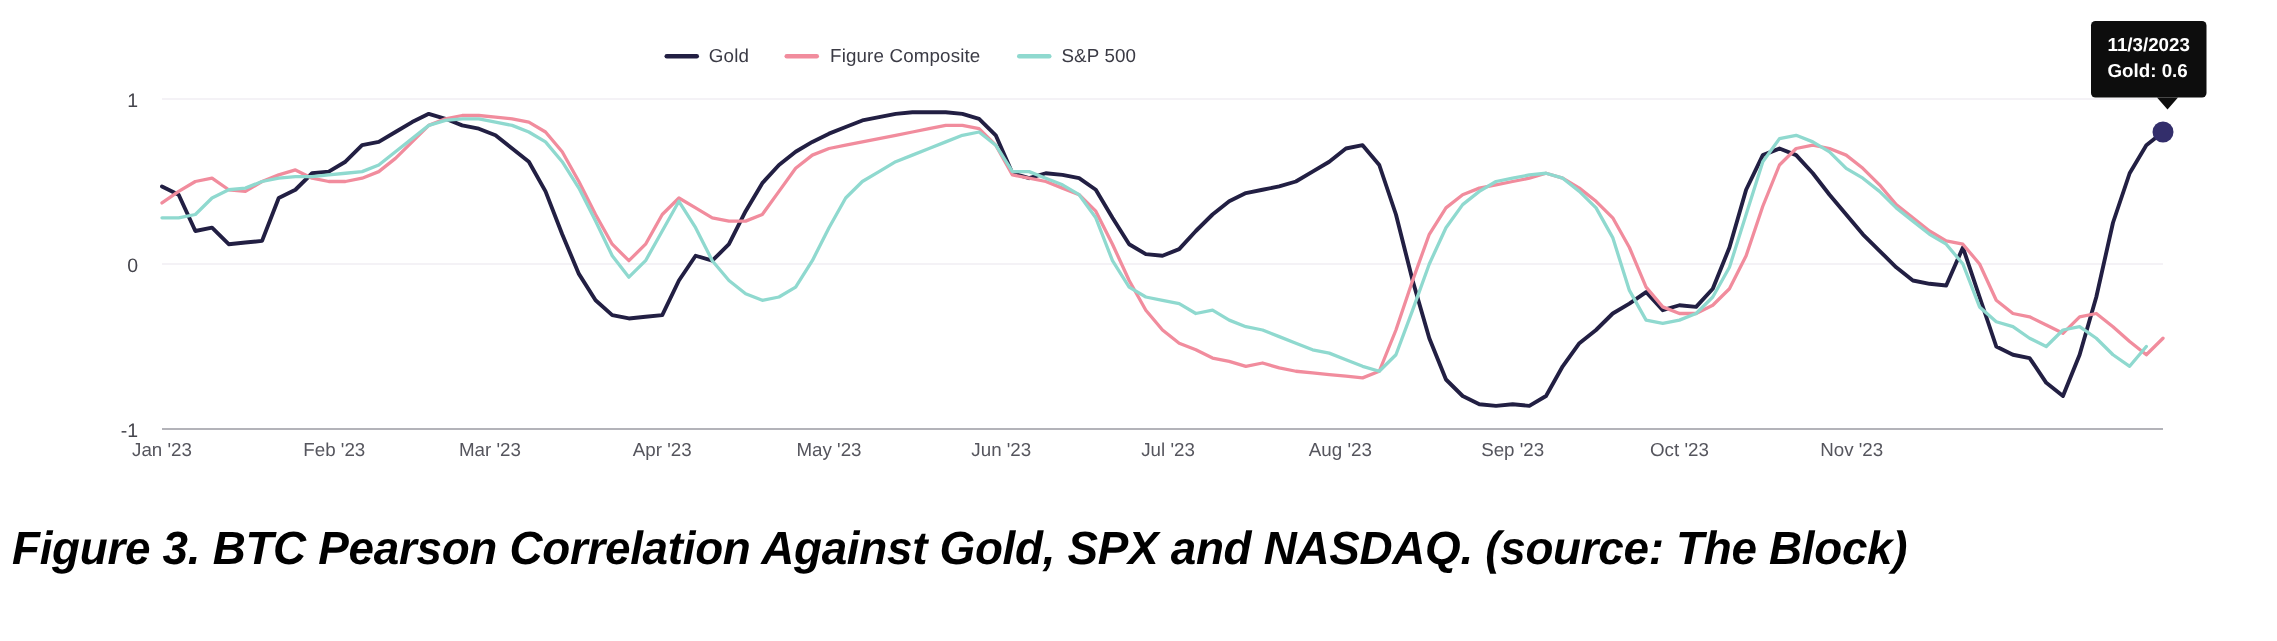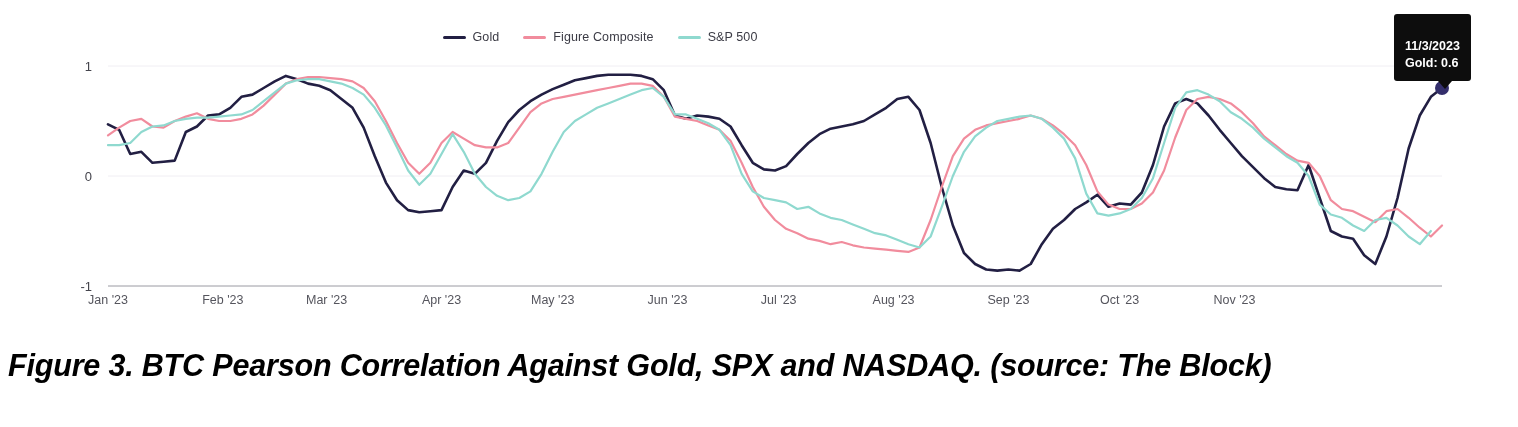--- a/index.html
+++ b/index.html
@@ -59,21 +59,21 @@
     height: 3px;
     border-radius: 2px;
   }
   
   #tooltip {
     position: absolute;
     left: 1340px;
     top: 14px;
     background: #0d0d0d;
     color: #ffffff;
-    padding: 24px 11px 8px 11px;
+    padding: 8px 11px 8px 11px;
     border-radius: 3px;
     font-size: 12.5px;
     line-height: 1.38;
     font-weight: bold;
     white-space: nowrap;
   }
   #tooltip .tt-row { display: block; }
   #tooltip-arrow {
     position: absolute;
     left: 44px;

